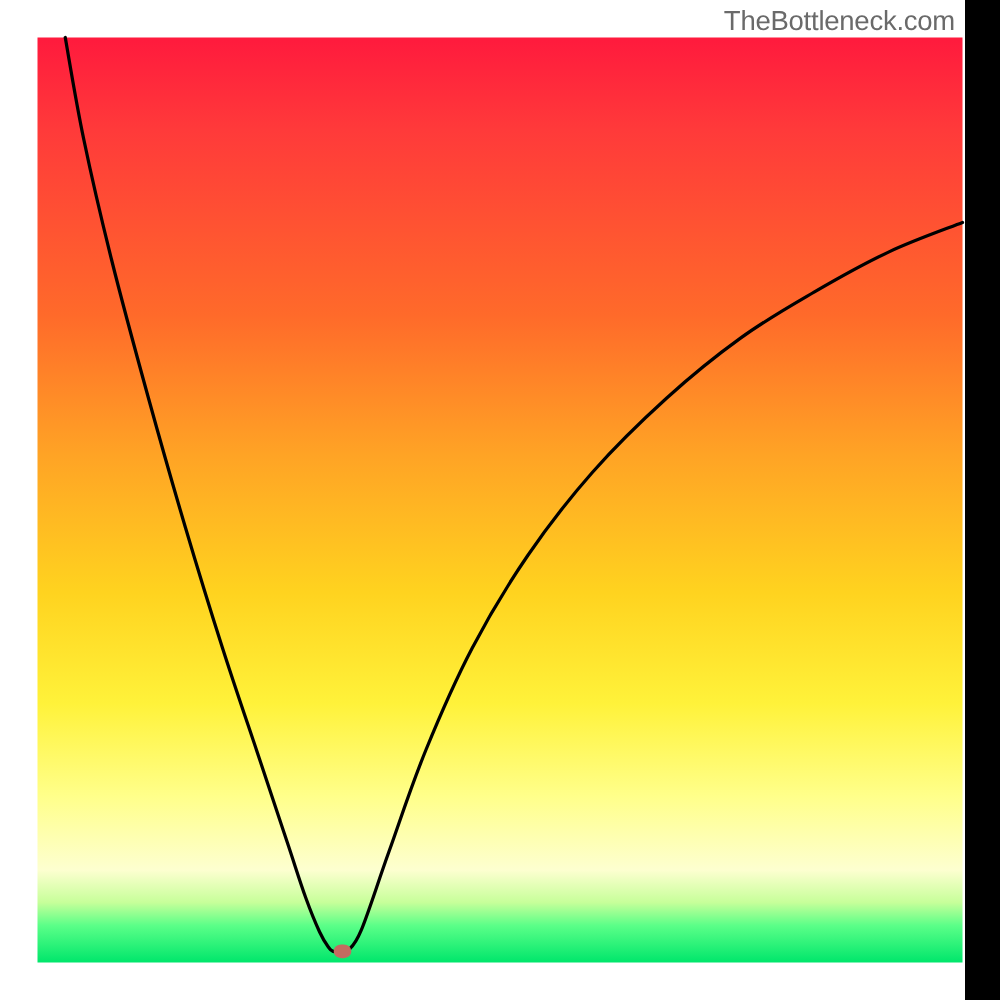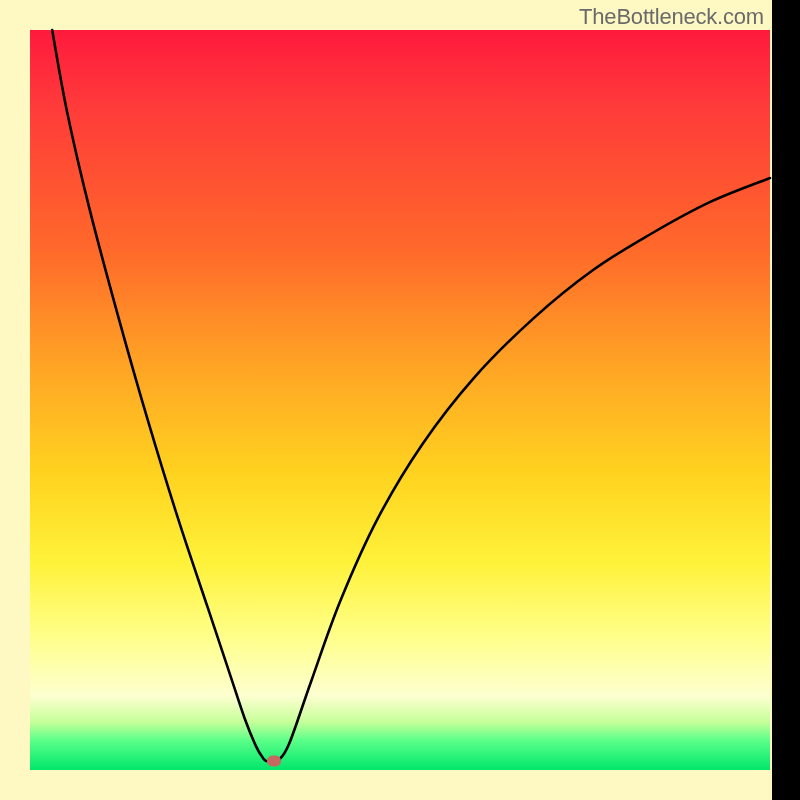--- a/index.html
+++ b/index.html
@@ -10,21 +10,21 @@
     background: #000;
     overflow: hidden;
     font-family: Arial, Helvetica, sans-serif;
   }
   .frame {
     position: absolute;
     left: 0;
     top: 0;
     width: 772px;
     height: 800px;
-    background: #fef9c3;
+    background: #ffffff;
   }
   .plot {
     position: absolute;
     left: 30px;
     top: 30px;
     width: 740px;
     height: 740px;
     
     background: linear-gradient(
       to bottom,

